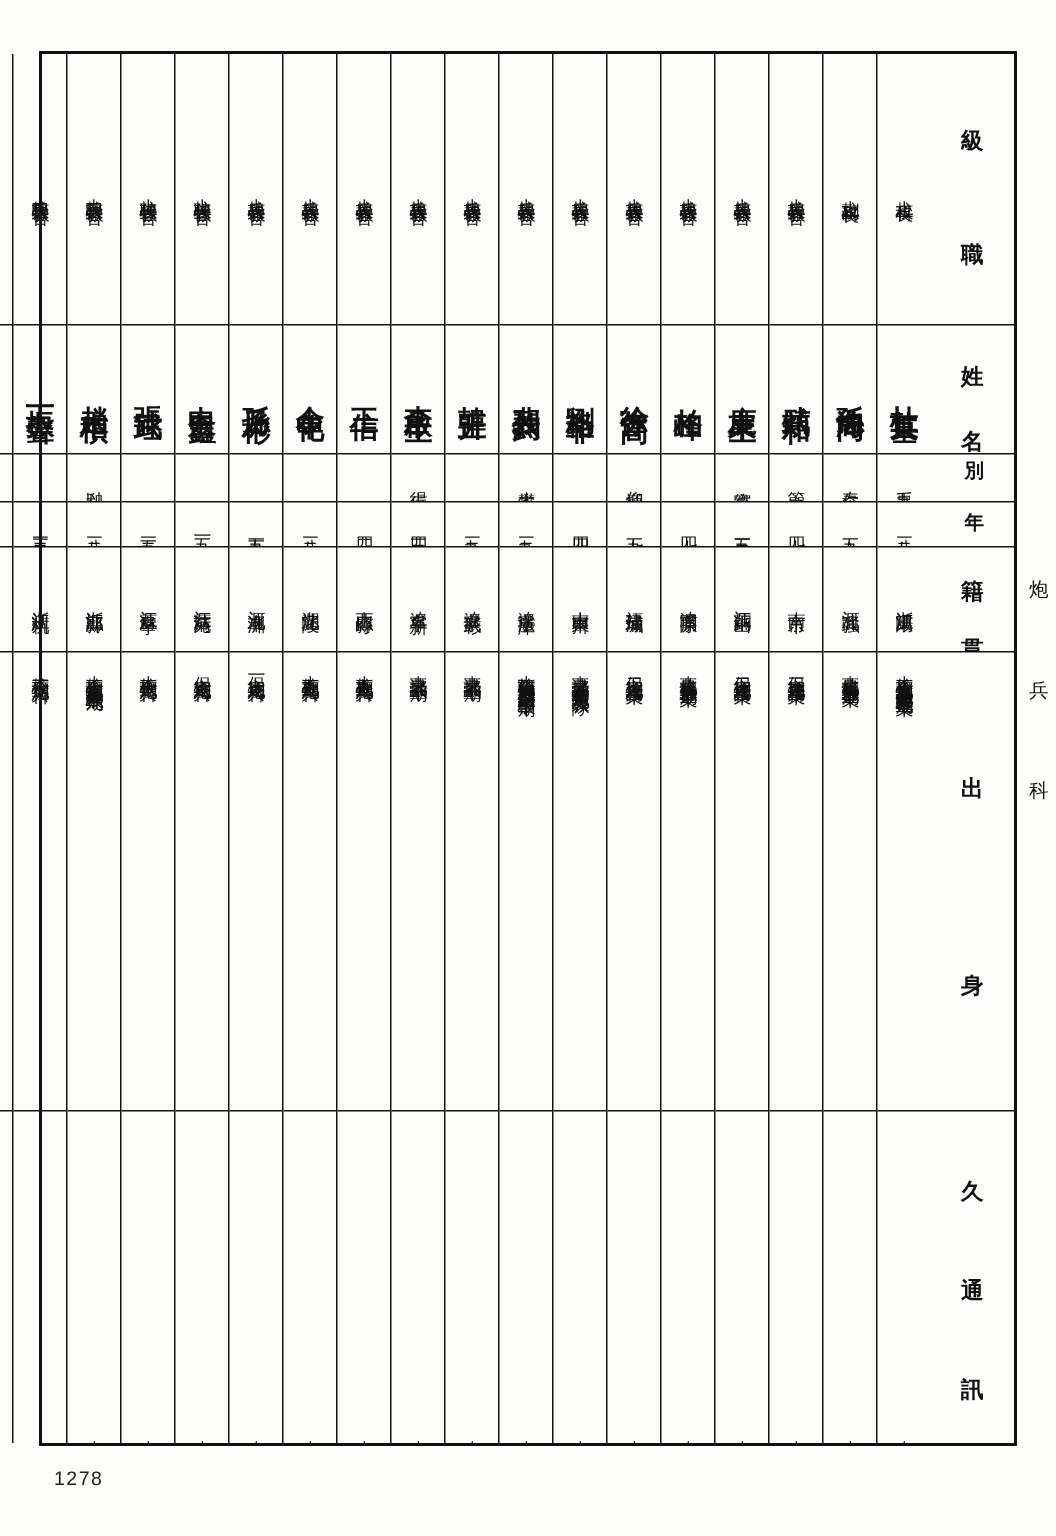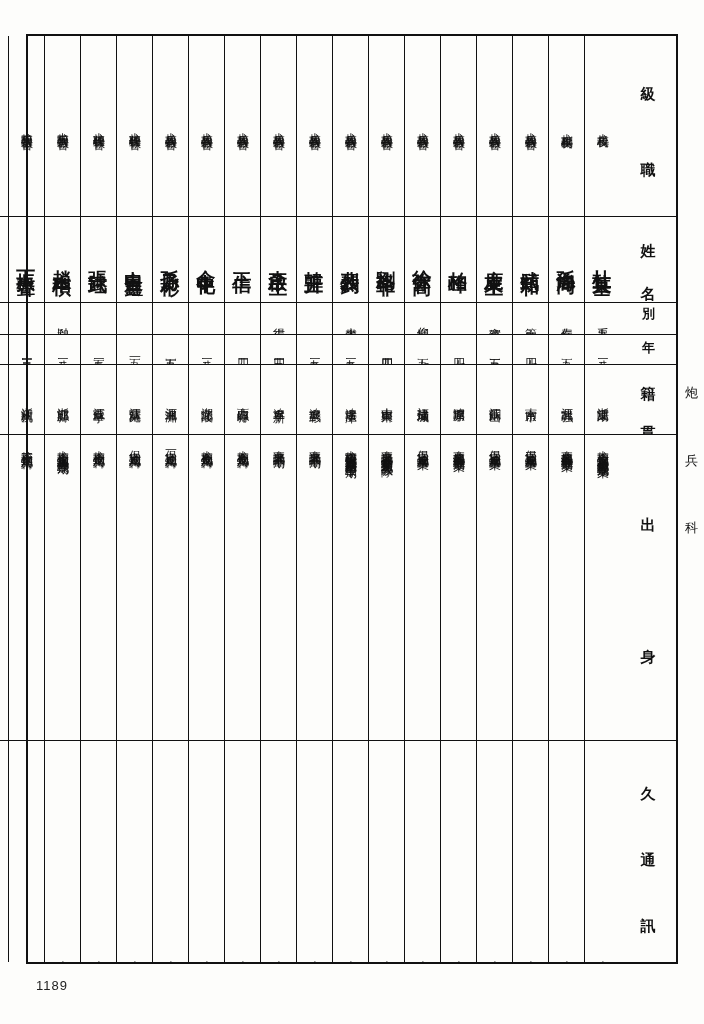--- a/index.html
+++ b/index.html
@@ -569,15 +569,15 @@
         </div>
         <div class="cell b-age"></div>
         <div class="cell b-native"></div>
         <div class="cell b-origin"></div>
         <div class="cell b-addr"></div>
       </div>
     </div>
 
   <div class="section-label">炮 兵 科</div>
 
-  <div id="page-number">1189</div>
+  <div id="page-number">1278</div>
 
 </div>
 
 </body></html>

